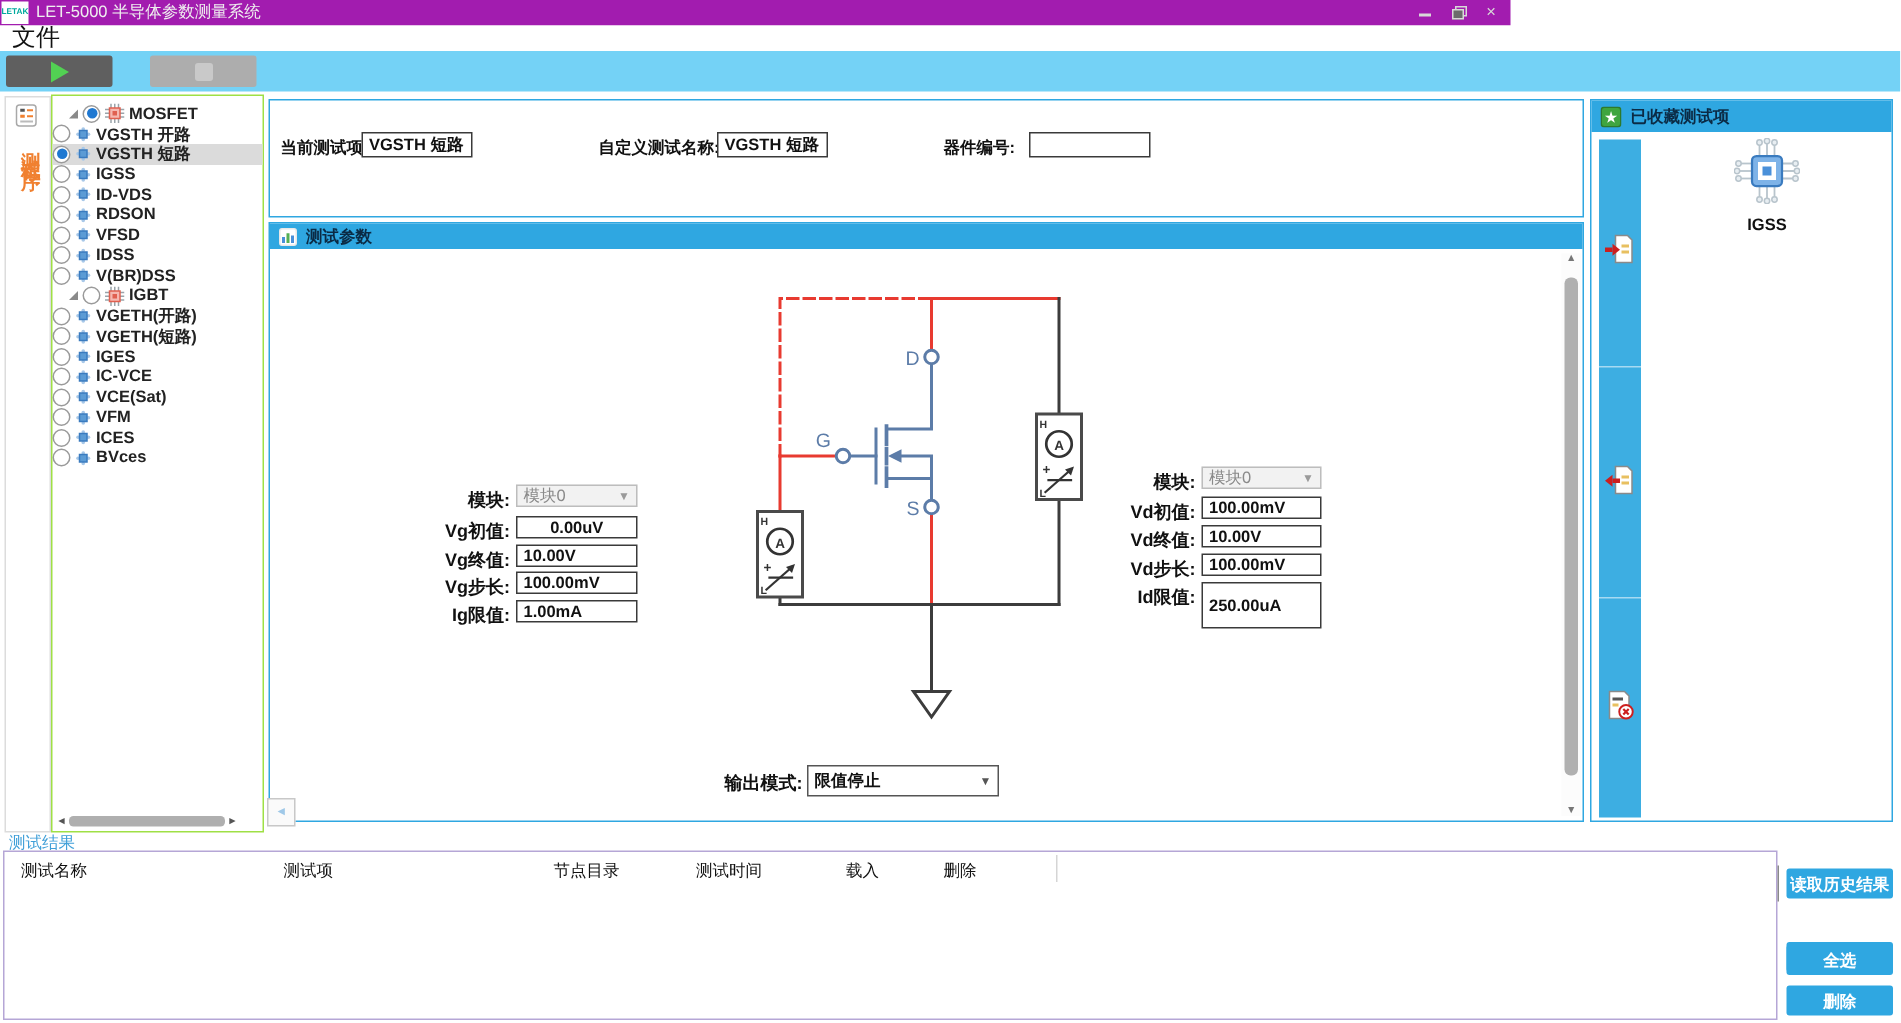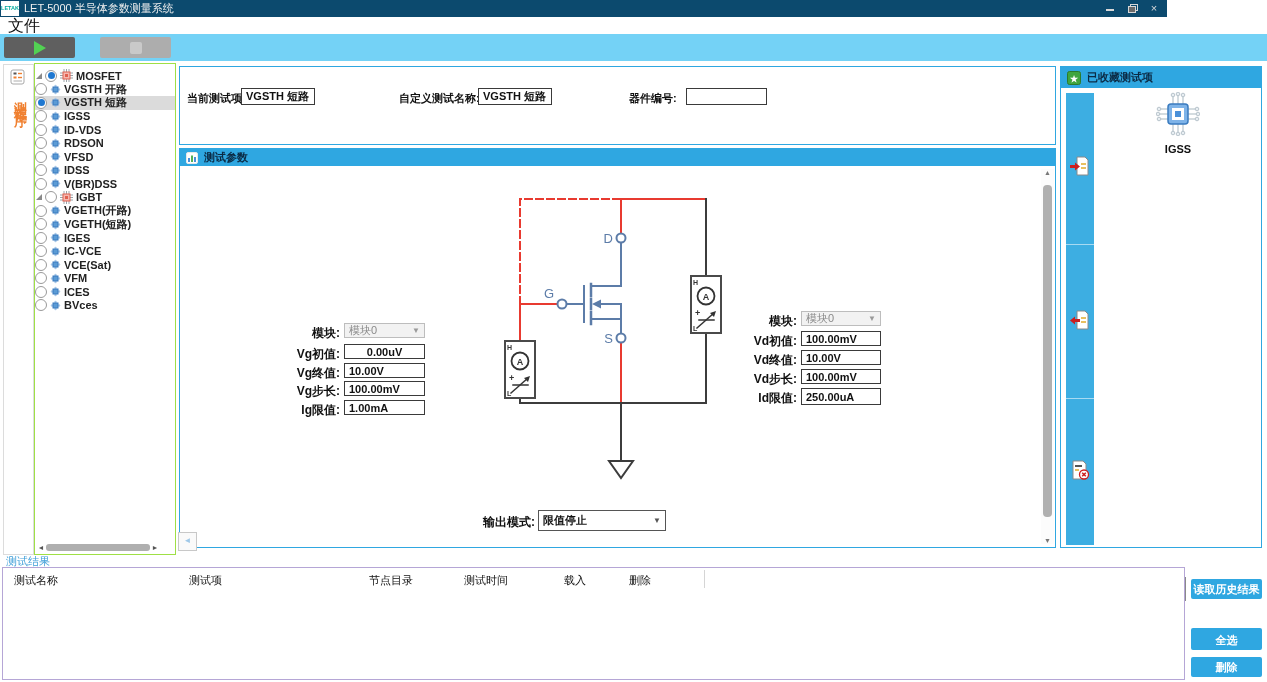--- a/index.html
+++ b/index.html
@@ -1,20 +1,20 @@
 <!DOCTYPE html>
 <html><head>
 <meta charset="utf-8">
 <style>
   html,body{margin:0;padding:0;background:#fff;}
   #app{position:relative;width:1267px;height:682px;background:#fff;overflow:hidden;
        font-family:"Liberation Sans",sans-serif;-webkit-font-smoothing:antialiased;}
   .abs{position:absolute;}
   
-  .titlebar{left:0;top:0;width:1167px;height:17px;background:#0c4a6e;}
+  .titlebar{left:0;top:0;width:1007px;height:17px;background:#a21caf;}
   .logo{left:1px;top:1px;width:18px;height:15px;background:#fff;color:#00A99D;
         font-size:5.5px;font-weight:bold;text-align:center;line-height:15px;}
   .wtitle{left:24px;top:0;height:17px;line-height:17px;color:#EFEFEF;font-size:11px;}
   .wc{top:0;height:17px;width:14px;color:#D8D8D8;font-size:11px;text-align:center;line-height:16px;cursor:default;}
   .minbar{position:absolute;left:3px;top:9px;width:8px;height:2px;background:#D8D8D8;}
   .rsq1{position:absolute;left:5px;top:4px;width:6px;height:5px;border:1px solid #D8D8D8;}
   .rsq2{position:absolute;left:3px;top:6px;width:6px;height:5px;border:1px solid #D8D8D8;background:#6B6B6B;}
   
   .menubar{left:0;top:17px;width:1267px;height:17px;background:#fff;}
   .menuitem{left:8px;top:0;height:17px;line-height:17px;font-size:16px;color:#111;}
@@ -26,21 +26,21 @@
   .stop-sq{width:12px;height:12px;background:#C9C9C9;border-radius:2px;}
   
   .tabstrip{left:3px;top:64px;width:29px;height:489px;background:#fff;border:1px solid #DCDCDC;}
   .vtab-ico{left:6px;top:4px;}
   .vtext{left:7px;top:26px;writing-mode:vertical-lr;text-orientation:upright;
          color:#F08030;font-size:13px;font-weight:bold;letter-spacing:4px;}
   
   .treepanel{left:34px;top:63px;width:142px;height:492px;background:#fff;border:1px solid #9FE045;box-sizing:border-box;}
   .trees{position:absolute;left:0;top:5px;width:100%;}
   .trow{height:13.5px;display:flex;align-items:center;gap:3px;font-size:11px;font-weight:bold;color:#222;white-space:nowrap;cursor:default;}
-  .trow.parent{padding-left:1px;}
+  .trow.parent{padding-left:11px;}
   .trow.child{}
   .trow.sel{background:#DBDBDB;}
   .expander{width:0;height:0;border-left:6px solid transparent;border-bottom:6px solid #8a8a8a;}
   .radio{width:10px;height:10px;min-width:10px;border:1px solid #9a9a9a;border-radius:50%;background:#fff;position:relative;}
   .radio.on::after{content:"";position:absolute;left:1.5px;top:1.5px;width:7px;height:7px;border-radius:50%;background:#1F78D1;}
   
   .hscroll{left:2px;top:479px;width:122px;height:9px;display:flex;align-items:center;}
   .sarrow{font-size:7px;color:#555;line-height:9px;width:8px;text-align:center;}
   .hthumb{flex:1;height:7px;background:#AFAFAF;border-radius:3px;margin:0 1px;}
   .vscroll{left:861px;top:20px;width:13px;height:375px;background:#FCFCFC;}
@@ -431,21 +431,21 @@
       <span>模块0</span>
         <span class="arr">▼</span>
     </div>
     <div class="plbl" style="left:525px;top:184px;width:92px;">Vd初值:</div>
     <input class="inp" style="left: 621px; top: 182px; width: 80px; height: 15px;" value="100.00mV">
     <div class="plbl" style="left:525px;top:203px;width:92px;">Vd终值:</div>
     <input class="inp" style="left: 621px; top: 201px; width: 80px; height: 15px;" value="10.00V">
     <div class="plbl" style="left:525px;top:222px;width:92px;">Vd步长:</div>
     <input class="inp" style="left: 621px; top: 220px; width: 80px; height: 15px;" value="100.00mV">
     <div class="plbl" style="left:525px;top:241px;width:92px;">Id限值:</div>
-    <input class="inp" style="left: 621px; top: 239px; width: 80px; height: 17px;" value="250.00uA">
+    <input class="inp" style="left: 621px; top: 239px; width: 80px; height: 31px;" value="250.00uA">
 
     <svg class="abs" style="left:306px;top:40px;" width="250" height="300" viewBox="0 0 250 300">
       <g fill="none" stroke-linecap="square">
 
         <path d="M34 115 V10 H135" stroke="#E83A30" stroke-width="2" stroke-dasharray="7 4"></path>
 
         <path d="M135 10 H220" stroke="#E83A30" stroke-width="2"></path>
         <path d="M135 10 V44" stroke="#E83A30" stroke-width="2"></path>
 
         <path d="M220 10 V87" stroke="#3C3C3C" stroke-width="2"></path>

